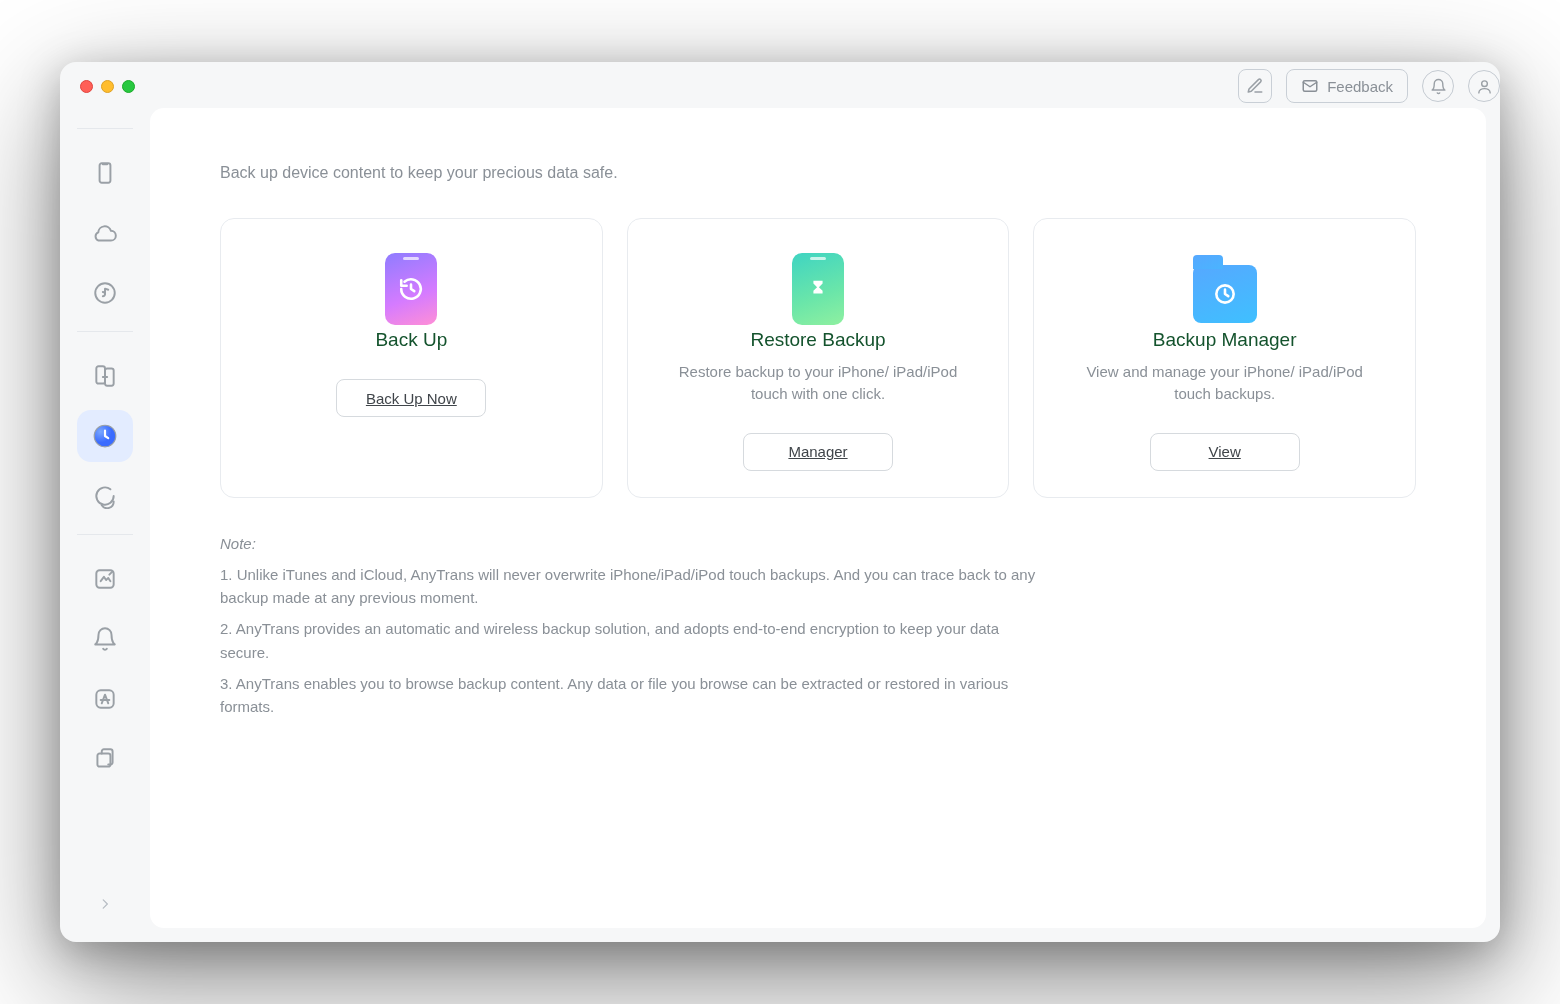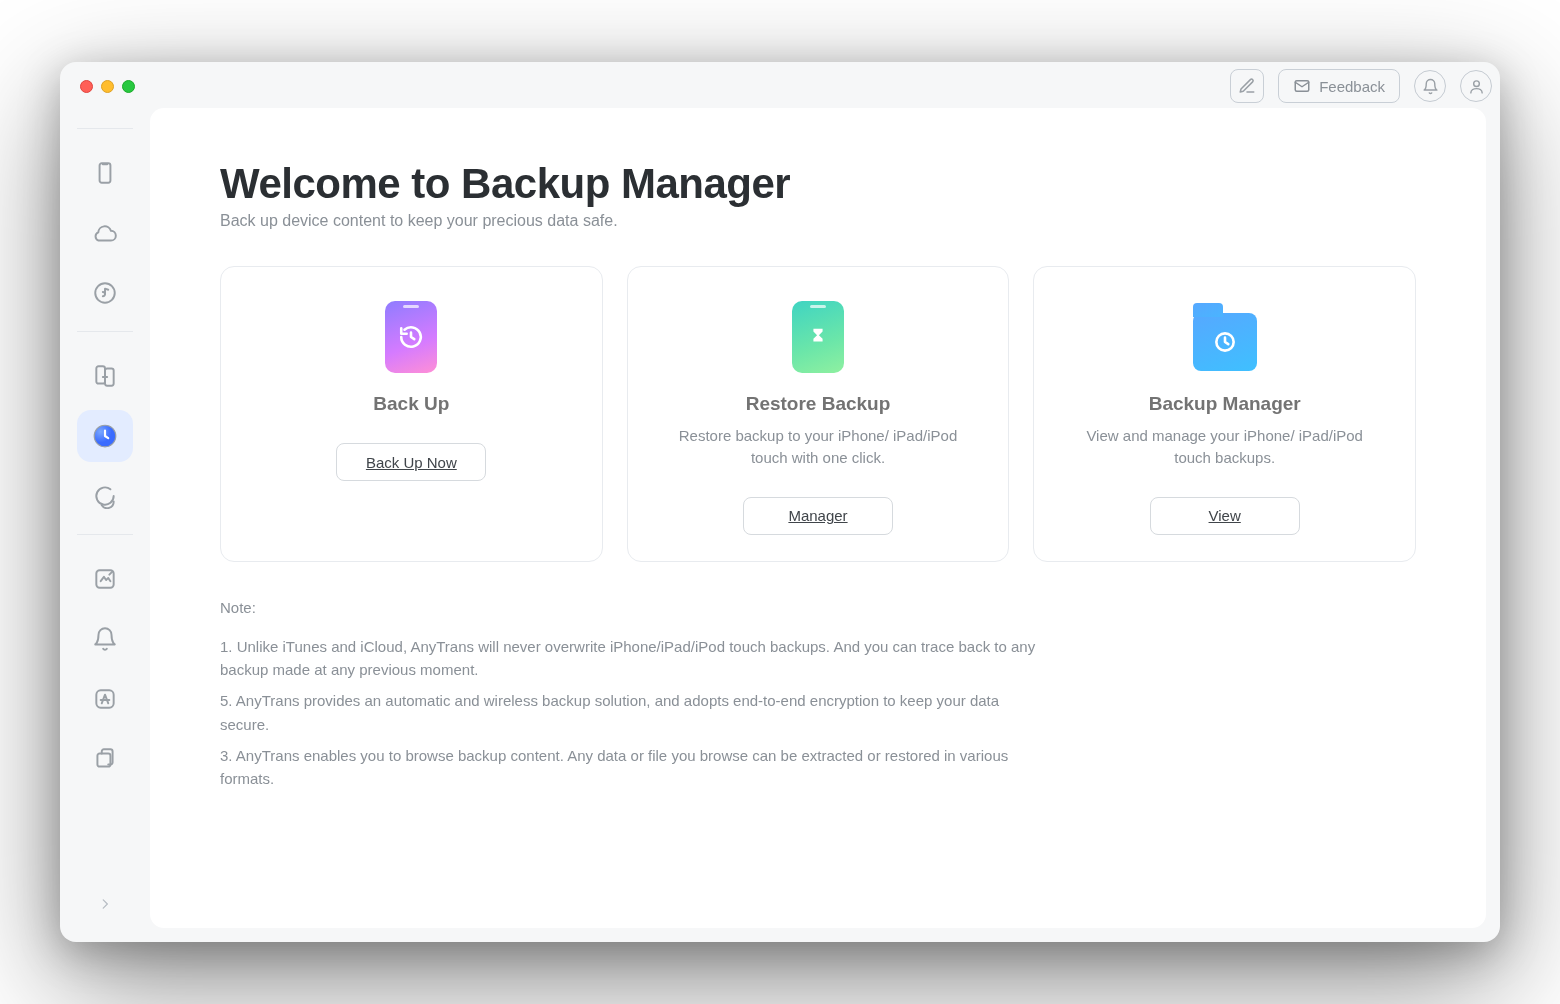--- a/index.html
+++ b/index.html
@@ -35,21 +35,21 @@
     position: relative;
   }
   .traffic-lights { display: flex; gap: 8px; margin-left: 2px; }
   .tl { width: 13px; height: 13px; border-radius: 50%; }
   .tl-red    { background:#ff5f57; border:1px solid #e0443e; }
   .tl-yellow { background:#ffbd2e; border:1px solid #dea123; }
   .tl-green  { background:#28c840; border:1px solid #1aab29; }
 
   .header-right {
     position: absolute;
-    right: 8px; top: 0; bottom: 0;
+    right: 0; top: 0; bottom: 0;
     display: flex;
     align-items: center;
     gap: 14px;
     color: #9aa0a6;
   }
   .hdr-icon-btn {
     width: 34px; height: 34px;
     border: 1.5px solid #c9cfd6;
     border-radius: 8px;
     display: flex; align-items: center; justify-content: center;
@@ -154,24 +154,23 @@
     display: flex;
     flex-direction: column;
     align-items: center;
     text-align: center;
   }
   .card-icon {
     width: 64px; height: 80px;
     display:flex; align-items:center; justify-content:center;
   }
   .card-title {
-    margin-top: 16px;
     font-size: 19px;
-    font-weight: 700;
-    color: #737373;
+    font-weight: 400;
+    color: #14532d;
   }
   .card-desc {
     margin-top: 10px;
     font-size: 15px;
     line-height: 1.45;
     color: #8a9097;
     max-width: 280px;
   }
   .card-btn {
     margin-top: 28px;
@@ -188,21 +187,21 @@
     text-decoration: underline;
   }
 
   .notes {
     margin-top: 34px;
     color: #8a9097;
     font-size: 15px;
     line-height: 1.55;
     max-width: 820px;
   }
-  .notes-heading { margin-bottom: 16px; }
+  .notes-heading { margin-bottom: 8px; font-style: italic; }
   .note-line { margin-bottom: 8px; }
 
   
   .phone-grad {
     width: 52px; height: 72px; border-radius: 10px;
     background: linear-gradient(160deg,#8f7cff 0%, #d57bff 60%, #ff8fd6 100%);
     position: relative;
     display:flex; align-items:center; justify-content:center;
   }
   .phone-grad::before{
@@ -360,21 +359,20 @@
       </div>
 
       <div class="side-collapse">
         <svg viewBox="0 0 24 24" width="14" height="14" fill="none" stroke="currentColor" stroke-width="2.2" stroke-linecap="round" stroke-linejoin="round">
           <path d="m9 5 7 7-7 7"></path>
         </svg>
       </div>
     </div>
 
     <div class="main-card">
-      <h1 class="page-title">Welcome to Backup Manager</h1>
       <p class="page-subtitle">Back up device content to keep your precious data safe.</p>
 
       <div class="cards-row">
 
         <div class="option-card">
           <div class="card-icon">
             <div class="phone-grad">
               <svg viewBox="0 0 24 24" width="26" height="26" fill="none" stroke-width="2.4" stroke-linecap="round" stroke-linejoin="round">
                 <path d="M3 12a9 9 0 1 0 3-6.7"></path>
                   <path d="M3 4v5h5"></path>
@@ -412,19 +410,19 @@
           <div class="card-title">Backup Manager</div>
           <div class="card-desc">View and manage your iPhone/ iPad/iPod touch backups.</div>
           <button class="card-btn">View</button>
         </div>
 
       </div>
 
       <div class="notes">
         <div class="notes-heading">Note:</div>
         <div class="note-line">1. Unlike iTunes and iCloud, AnyTrans will never overwrite iPhone/iPad/iPod touch backups. And you can trace back to any backup made at any previous moment.</div>
-        <div class="note-line">5. AnyTrans provides an automatic and wireless backup solution, and adopts end-to-end encryption to keep your data secure.</div>
+        <div class="note-line">2. AnyTrans provides an automatic and wireless backup solution, and adopts end-to-end encryption to keep your data secure.</div>
         <div class="note-line">3. AnyTrans enables you to browse backup content. Any data or file you browse can be extracted or restored in various formats.</div>
       </div>
 
     </div>
   </div>
 </div>
 
 </body></html>

